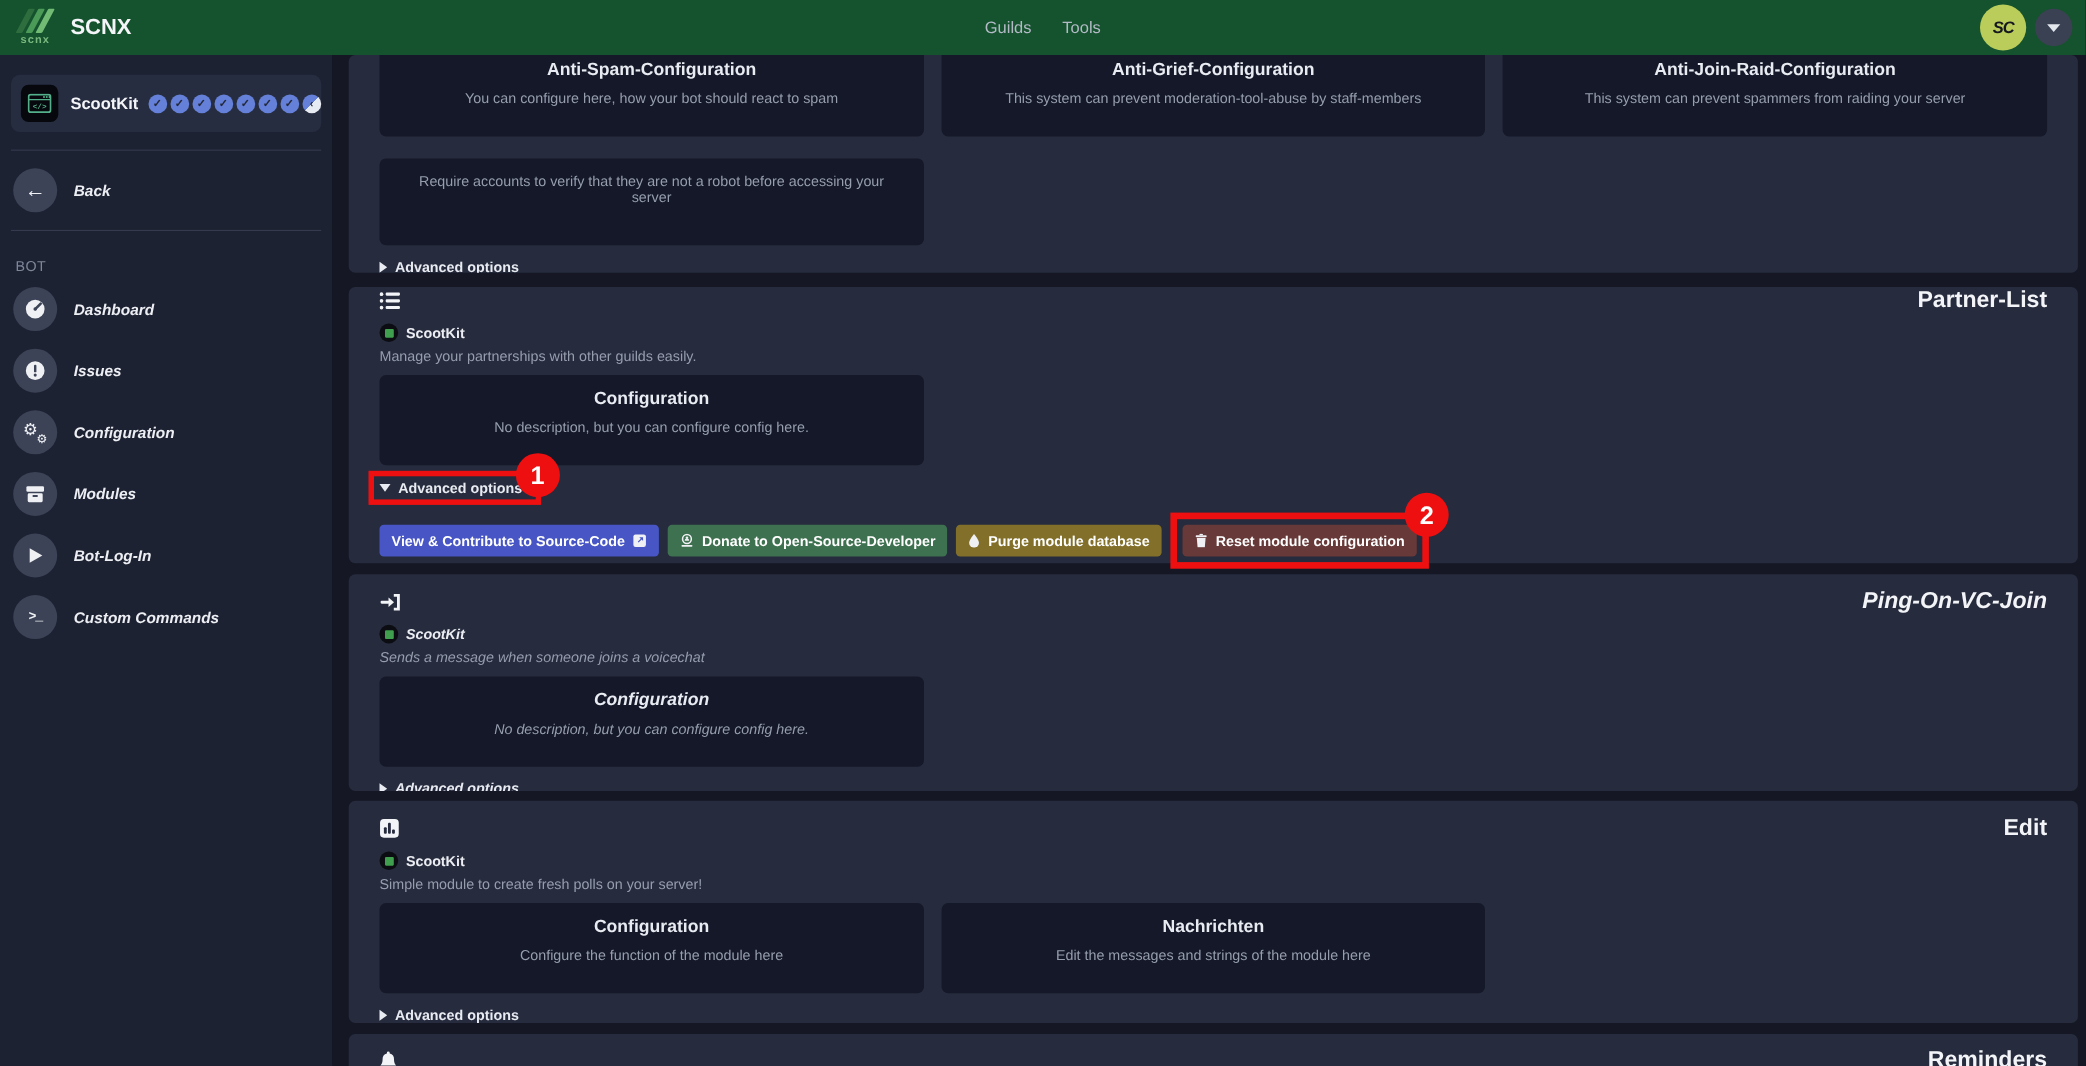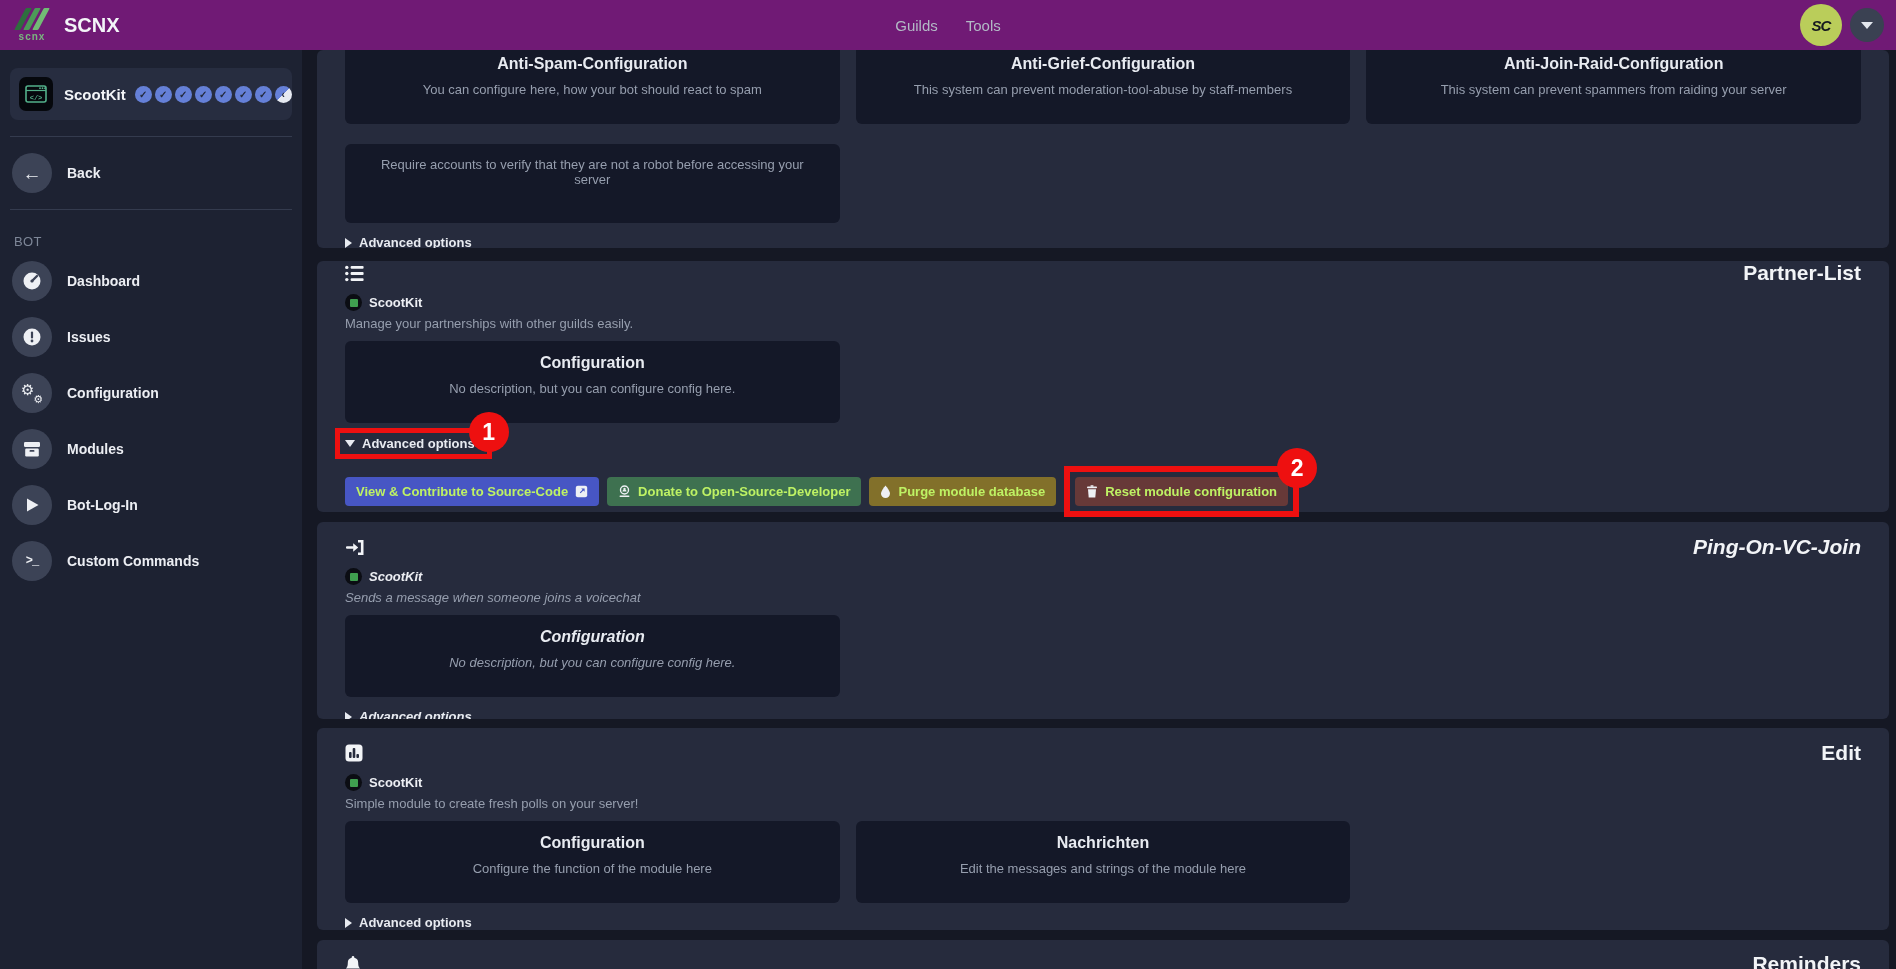--- a/index.html
+++ b/index.html
@@ -5,21 +5,21 @@
   * { box-sizing: border-box; margin: 0; padding: 0; }
   html,body { width:1896px; height:969px; overflow:hidden; }
   body {
     background:#151824;
     font-family:"Liberation Sans", sans-serif;
     color:#e9ecf2;
   }
   
   .navbar{
     position:absolute; top:0; left:0; width:1896px; height:50px;
-    background:#701a75; display:flex; align-items:center; z-index:30;
+    background:#14532d; display:flex; align-items:center; z-index:30;
   }
   .brand{ display:flex; align-items:center; margin-left:14px; gap:14px;}
   .logo{ width:36px; height:38px; display:flex; flex-direction:column; align-items:center; }
   .logo-stripes{ display:flex; gap:3px; height:22px; margin-top:2px;}
   .logo-stripes i{ display:block; width:6px; height:22px; transform:skewX(-28deg); border-radius:1px;}
   .logo-stripes i:nth-child(1){ background:#2e6e3e; }
   .logo-stripes i:nth-child(2){ background:#4c9a58; }
   .logo-stripes i:nth-child(3){ background:#72bb75; }
   .logo-text{ font-size:10px; font-weight:bold; color:#79b77e; letter-spacing:1px; margin-top:1px;}
   .brand-name{ font-size:20px; font-weight:bold; color:#f3f5f8; }
@@ -58,21 +58,21 @@
     color:#242a3c; font-size:10px; font-weight:bold;
   }
   .badge.special{ background:linear-gradient(135deg,#6580d8 50%,#e6eaf2 50%); }
   .divider{ height:1px; background:#343b4e; margin:16px 0; }
   .back-row{ display:flex; align-items:center; margin:10px 0 10px 2px; cursor:pointer;}
   .circle-icon{
     width:40px; height:40px; border-radius:50%; background:#3c4356;
     display:flex; align-items:center; justify-content:center; flex-shrink:0;
   }
   .back-arrow{ color:#eef0f4; font-size:19px; line-height:1;}
-  .side-label{ font-size:14px; font-weight:bold; color:#eceef3; margin-left:15px;}
+  .side-label{ font-size:14px; font-weight:bold; color:#eceef3; margin-left:15px;font-style:italic;}
   .section-label{ color:#7e8798; font-size:13px; font-weight:normal; letter-spacing:.4px; margin:24px 0 4px 4px;}
   .menu-item{ display:flex; align-items:center; height:56px; cursor:pointer; padding-left:2px;}
   .gears{ position:relative; width:22px; height:20px;}
   .gears span{ position:absolute; color:#eef0f4; font-family:"DejaVu Sans",sans-serif; line-height:1;}
   .gears span:nth-child(1){ font-size:15px; left:0; top:0;}
   .gears span:nth-child(2){ font-size:11px; right:0; bottom:-2px;}
   .term-glyph{ font-family:"Liberation Mono",monospace; font-size:12px; font-weight:bold; color:#eef0f4; letter-spacing:-1px;}
   
   .main{
     position:absolute; top:50px; left:302px; right:0; bottom:0;
@@ -117,21 +117,21 @@
     position:absolute; width:40px; height:40px; border-radius:50%; background:#ee1010;
     color:#fff; font-size:23px; font-weight:bold; display:flex; align-items:center; justify-content:center; z-index:6;
   }
   .ann-badge.b1{ right:-22px; top:-21px; }
   .ann-badge.b2{ right:-24px; top:-24px; }
   
   .btn-row{ display:flex; align-items:center; gap:8px; margin-top:7px; }
   .btn{
     height:29px; border:none; border-radius:4px; padding:0 11px;
     display:inline-flex; align-items:center; gap:7px;
-    font-family:"Liberation Sans",sans-serif; font-size:13px; font-weight:bold; color:#bef264; cursor:pointer; white-space:nowrap;
+    font-family:"Liberation Sans",sans-serif; font-size:13px; font-weight:bold; color:#ffffff; cursor:pointer; white-space:nowrap;
   }
   .btn-blue{ background:#4756c4; }
   .btn-green{ background:#3e7150; }
   .btn-olive{ background:#82702a; }
   .btn-maroon{ background:#673938; }
   .ann-box2{ position:relative; display:inline-flex; border:6px solid #ee1010; padding:5px; z-index:5;}
   .icon{ display:inline-flex; align-items:center; justify-content:center; }
   svg{ display:block; }
 </style>
 </head>

